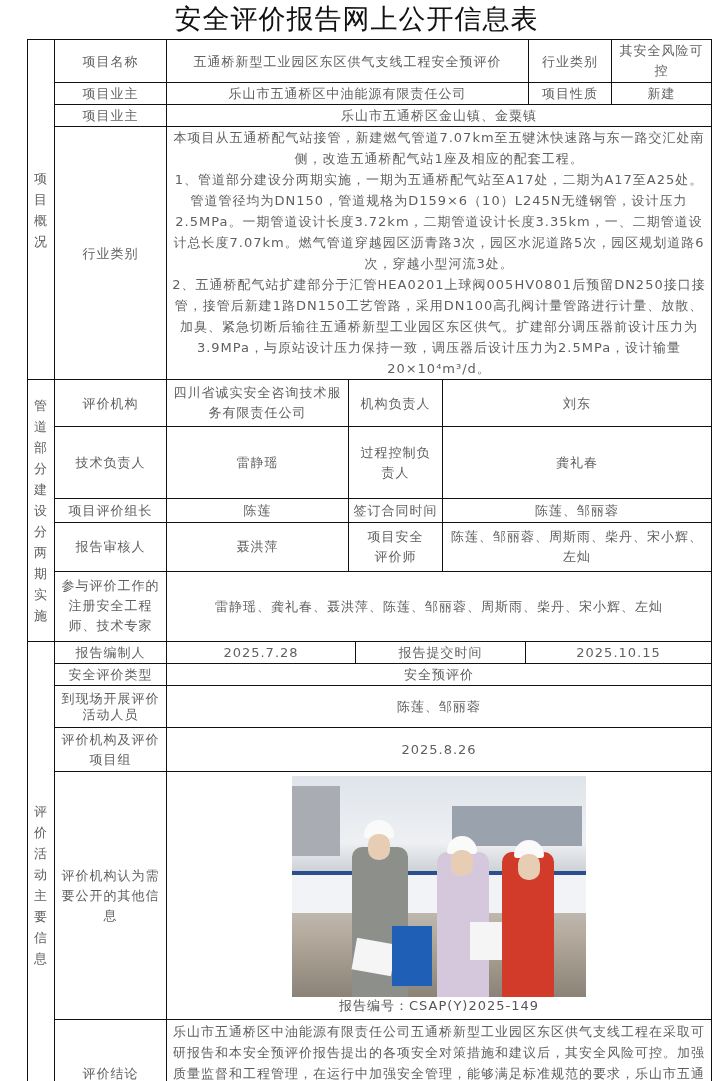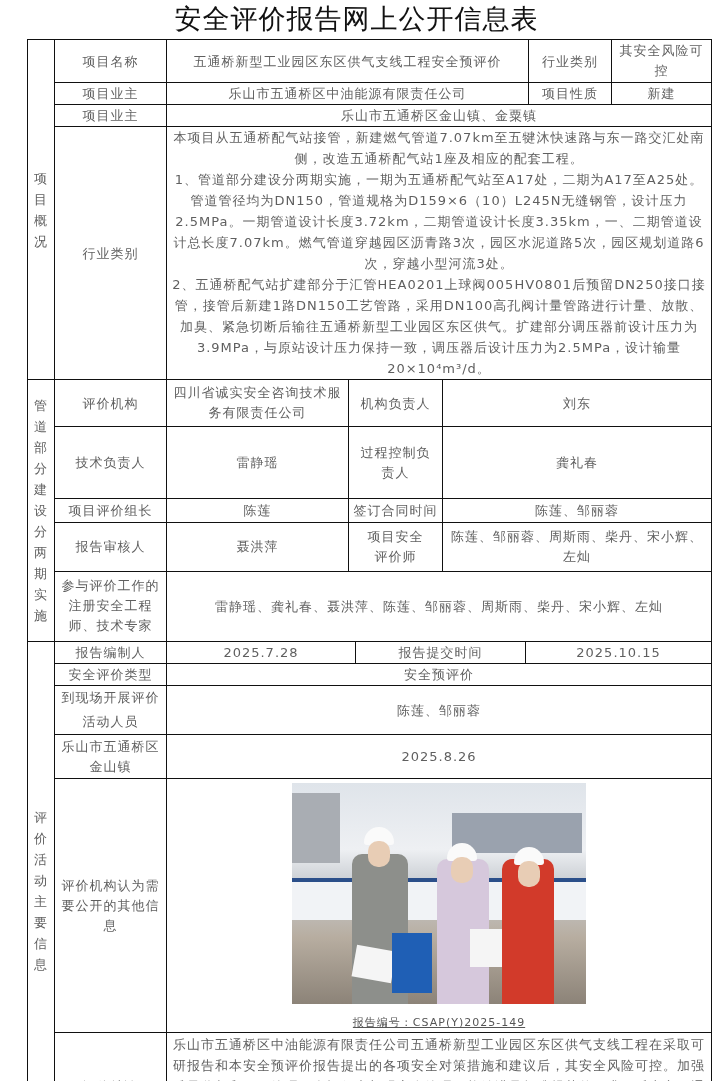--- a/index.html
+++ b/index.html
@@ -26,21 +26,21 @@
   .photo .p1 { left:60px; width:56px; height:150px; background:#8d8f8b; }
   .photo .p2 { left:145px; width:52px; height:145px; background:#d6c8dc; }
   .photo .p3 { left:210px; width:52px; height:145px; background:#d23a2a; }
   .photo .helmet { position:absolute; width:30px; height:18px; background:#fafafa; border-radius:15px 15px 3px 3px; }
   .photo .h1 { left:72px; top:44px; } .photo .h2 { left:155px; top:60px; } .photo .h3 { left:222px; top:64px; }
   .photo .face { position:absolute; width:22px; height:26px; background:#e8cdb5; border-radius:10px; }
   .photo .f1 { left:76px; top:58px; } .photo .f2 { left:159px; top:74px; } .photo .f3 { left:226px; top:78px; }
   .photo .bag { position:absolute; left:100px; top:150px; width:40px; height:60px; background:#1f5fb5; }
   .photo .paper1 { position:absolute; left:62px; top:165px; width:40px; height:32px; background:#f5f5f5; transform:rotate(10deg); }
   .photo .paper2 { position:absolute; left:178px; top:146px; width:32px; height:38px; background:#f5f5f5; }
-  .report-no { font-size:11px; line-height:18px; margin-top:10px; color:#555; letter-spacing:1px;text-decoration:underline; }
+  .report-no { font-size:13px; line-height:18px; margin-top:0; color:#555; letter-spacing:1px; }
 </style>
 </head>
 <body>
 
 <div class="title">安全评价报告网上公开信息表</div>
 
 <table class="sheet">
   <colgroup>
     <col style="width:27px">
     <col style="width:112px">
@@ -122,25 +122,25 @@
     <td>报告编制人</td>
     <td colspan="2">2025.7.28</td>
     <td colspan="3">报告提交时间</td>
     <td colspan="3">2025.10.15</td>
   </tr>
   <tr style="height:22px">
     <td>安全评价类型</td>
     <td colspan="8">安全预评价</td>
   </tr>
   <tr style="height:42px">
-    <td style="line-height:24px">到现场开展评价活动人员</td>
+    <td style="line-height:16px">到现场开展评价活动人员</td>
     <td colspan="8">陈莲、邹丽蓉</td>
   </tr>
   <tr style="height:44px">
-    <td style="line-height:20px">乐山市五通桥区金山镇</td>
+    <td style="line-height:20px">评价机构及评价项目组</td>
     <td colspan="8">2025.8.26</td>
   </tr>
   <tr style="height:248px">
     <td style="line-height:20px">评价机构认为需要公开的其他信息</td>
     <td colspan="8" style="vertical-align:top;padding:0">
       <div class="photo" title="现场评价照片">
         <div class="bldg1"></div>
             <div class="bldg2"></div>
             <div class="boards"></div>
         <div class="person p1"></div>

